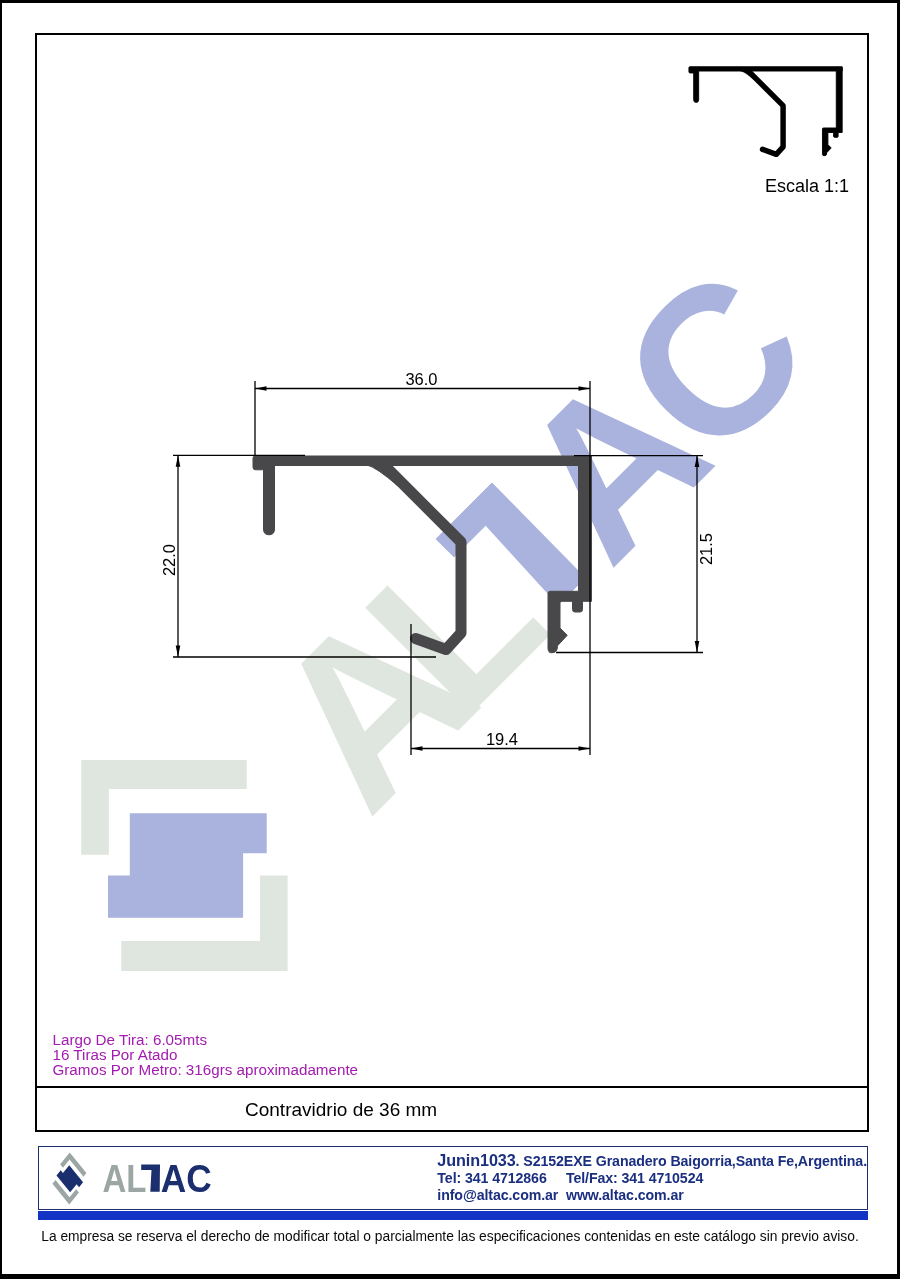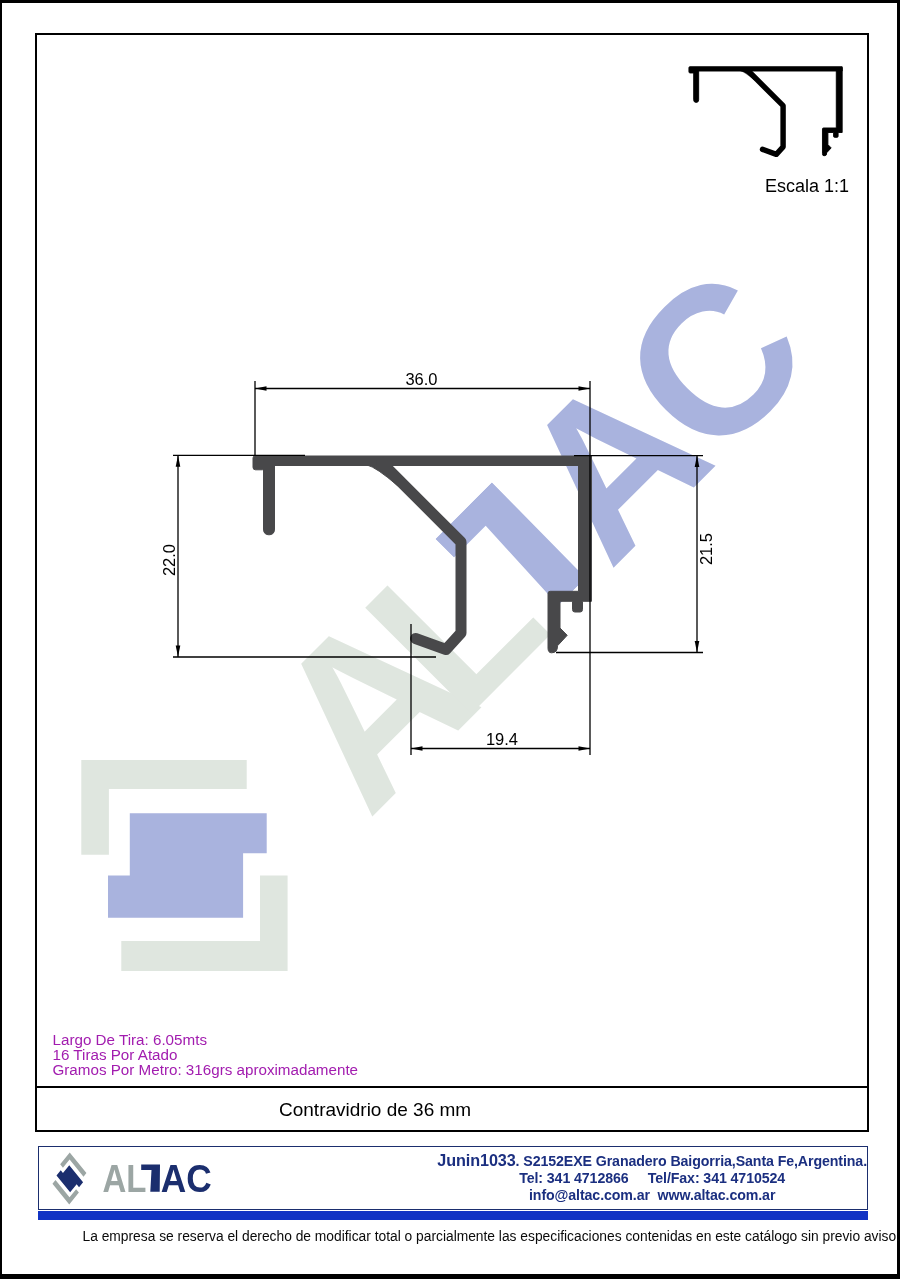--- a/index.html
+++ b/index.html
@@ -96,40 +96,40 @@
       <text transform="translate(711.5,549) rotate(-90)">21.5</text>
     </g>
   </svg>
 
   <div class="abs" style="left:52.5px;top:1031.5px;font-size:15.2px;line-height:15.2px;color:#a21caf;">
     Largo De Tira: 6.05mts<br>16 Tiras Por Atado<br>Gramos Por Metro: 316grs aproximadamente
   </div>
 
   <div class="abs" style="left:34.5px;top:1085.5px;width:834.7px;height:2.8px;background:#000;"></div>
 
-  <div class="abs" style="left:245px;top:1098.5px;font-size:19px;color:#000;margin-left:34px;">Contravidrio de 36 mm</div>
+  <div class="abs" style="left:245px;top:1098.5px;font-size:19px;color:#000;">Contravidrio de 36 mm</div>
 
   <div class="abs" style="left:37.5px;top:1146px;width:830.5px;height:64px;border:1px solid #1b2e6e;box-sizing:border-box;background:#fff;"></div>
   <div id="flogo" class="abs" style="left:0;top:0;width:740px;height:1279px;pointer-events:none;">
     <svg class="abs" style="left:0;top:0;" width="900" height="1279" viewBox="0 0 900 1279">
       <g transform="translate(69.5,1178.5) scale(0.845,1.04) rotate(45) scale(0.169) translate(-184.5,-865.5)">
         <polygon fill="#9ca6a4" points="81.3,760 246.7,760 246.7,788.9 108.9,788.9 108.9,854.7 81.3,854.7"></polygon>
         <polygon fill="#1b2e6e" points="129.8,813.3 266.7,813.3 266.7,853.3 243.1,853.3 243.1,917.8 108,917.8 108,875.6 129.8,875.6"></polygon>
         <polygon fill="#9ca6a4" points="287.6,875.6 287.6,971.1 121.3,971.1 121.3,940.9 260,940.9 260,875.6"></polygon>
       </g>
 
       <g font-family="Liberation Sans, sans-serif" font-weight="bold" font-size="38">
         <text x="102.5" y="1191.8" fill="#9ca6a4" textLength="44" lengthAdjust="spacingAndGlyphs">AL</text>
         <text x="160.7" y="1191.8" fill="#1b2e6e" textLength="51" lengthAdjust="spacingAndGlyphs">AC</text>
       </g>
       <polygon fill="#1b2e6e" points="141.2,1164.6 160,1164.6 159.7,1191.8 150.3,1191.8 151.5,1170 141.2,1170"></polygon>
     </svg>
   </div>
-  <div class="abs" style="right:33px;top:1152px;text-align:center;color:#1b2f80;font-weight:bold;font-size:14.2px;line-height:17.2px;letter-spacing:-0.1px;">
+  <div class="abs" style="right:33px;top:1152px;text-align:left;color:#1b2f80;font-weight:bold;font-size:14.2px;line-height:17.2px;letter-spacing:-0.1px;">
     <span style="font-size:16.2px;">Junin1033</span>. S2152EXE Granadero Baigorria,Santa Fe,Argentina.<br>
     Tel: 341 4712866&nbsp;&nbsp;&nbsp;&nbsp; Tel/Fax: 341 4710524<br>
     info@altac.com.ar&nbsp; www.altac.com.ar
   </div>
 
   <div class="abs" style="left:37.5px;top:1211px;width:830.5px;height:8.8px;background:#1233c4;"></div>
 
-  <div class="abs" style="left:0;top:1228.5px;width:900px;text-align:right;font-size:13.8px;color:#0a0a0a;">La empresa se reserva el derecho de modificar total o parcialmente las especificaciones contenidas en este catálogo sin previo aviso.</div>
+  <div class="abs" style="left:0;top:1228.5px;width:900px;text-align:center;font-size:13.8px;color:#0a0a0a;">La empresa se reserva el derecho de modificar total o parcialmente las especificaciones contenidas en este catálogo sin previo aviso.</div>
 </div>
 
 </body></html>

